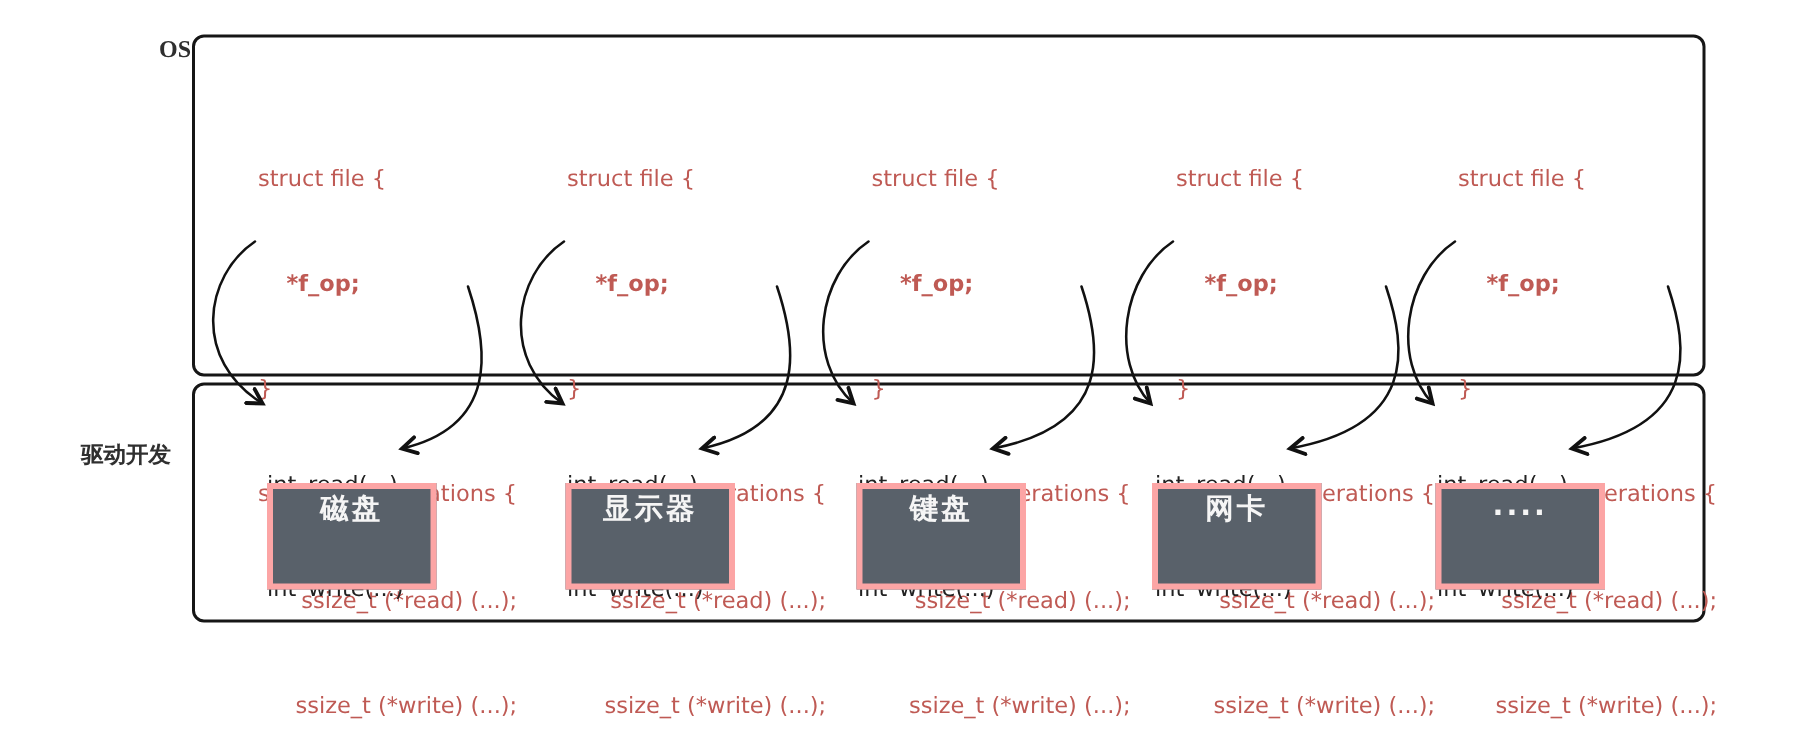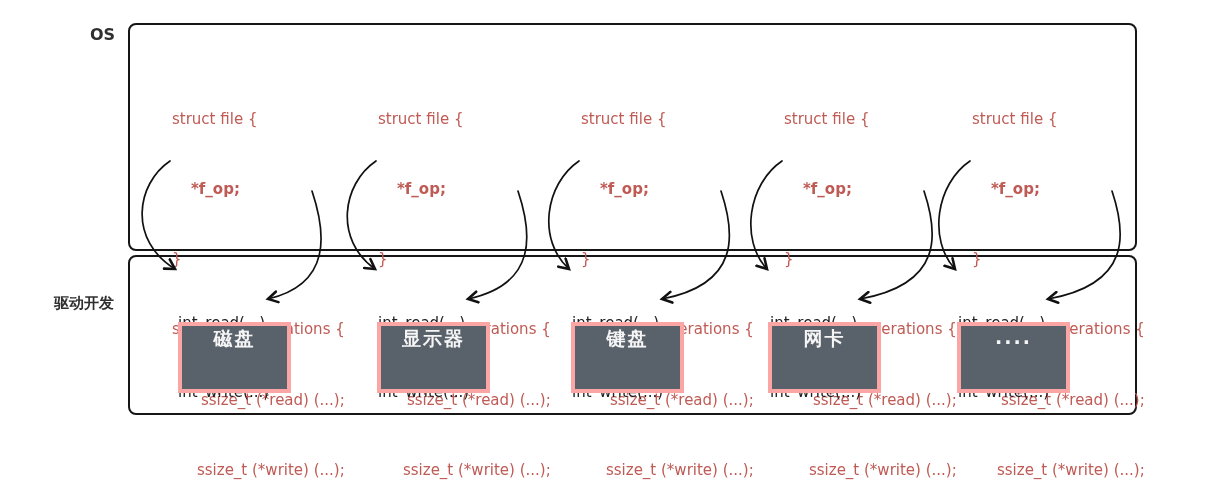--- a/index.html
+++ b/index.html
@@ -3,21 +3,21 @@
 <meta charset="utf-8">
 <style>
   html,body{margin:0;padding:0;background:#ffffff;}
   .stage{
     position:relative;width:1208px;height:488px;background:#ffffff;overflow:hidden;
     font-family:"DejaVu Sans","Liberation Sans",sans-serif;
   }
   .outer-label{
     position:absolute;font-weight:700;color:#2f2f2f;font-size:16px;white-space:nowrap;
   }
-  #os-label{left:90px;top:25px;}
+  #os-label{left:106px;top:25px;font-family:Liberation Serif, serif;}
   #driver-label{left:54px;top:258px;font-size:15px;margin-top:36px;}
   .big-box{
     position:absolute;left:128px;width:1009px;background:#ffffff;
     border:2.5px solid #161616;border-radius:8px;box-sizing:border-box;
   }
   #os-box{top:23px;height:228px;}
   #driver-box{top:255px;height:160px;}
   .code{
     position:absolute;top:61px;color:#bf5a54;font-size:15px;line-height:23.4px;
     white-space:pre;z-index:3;

